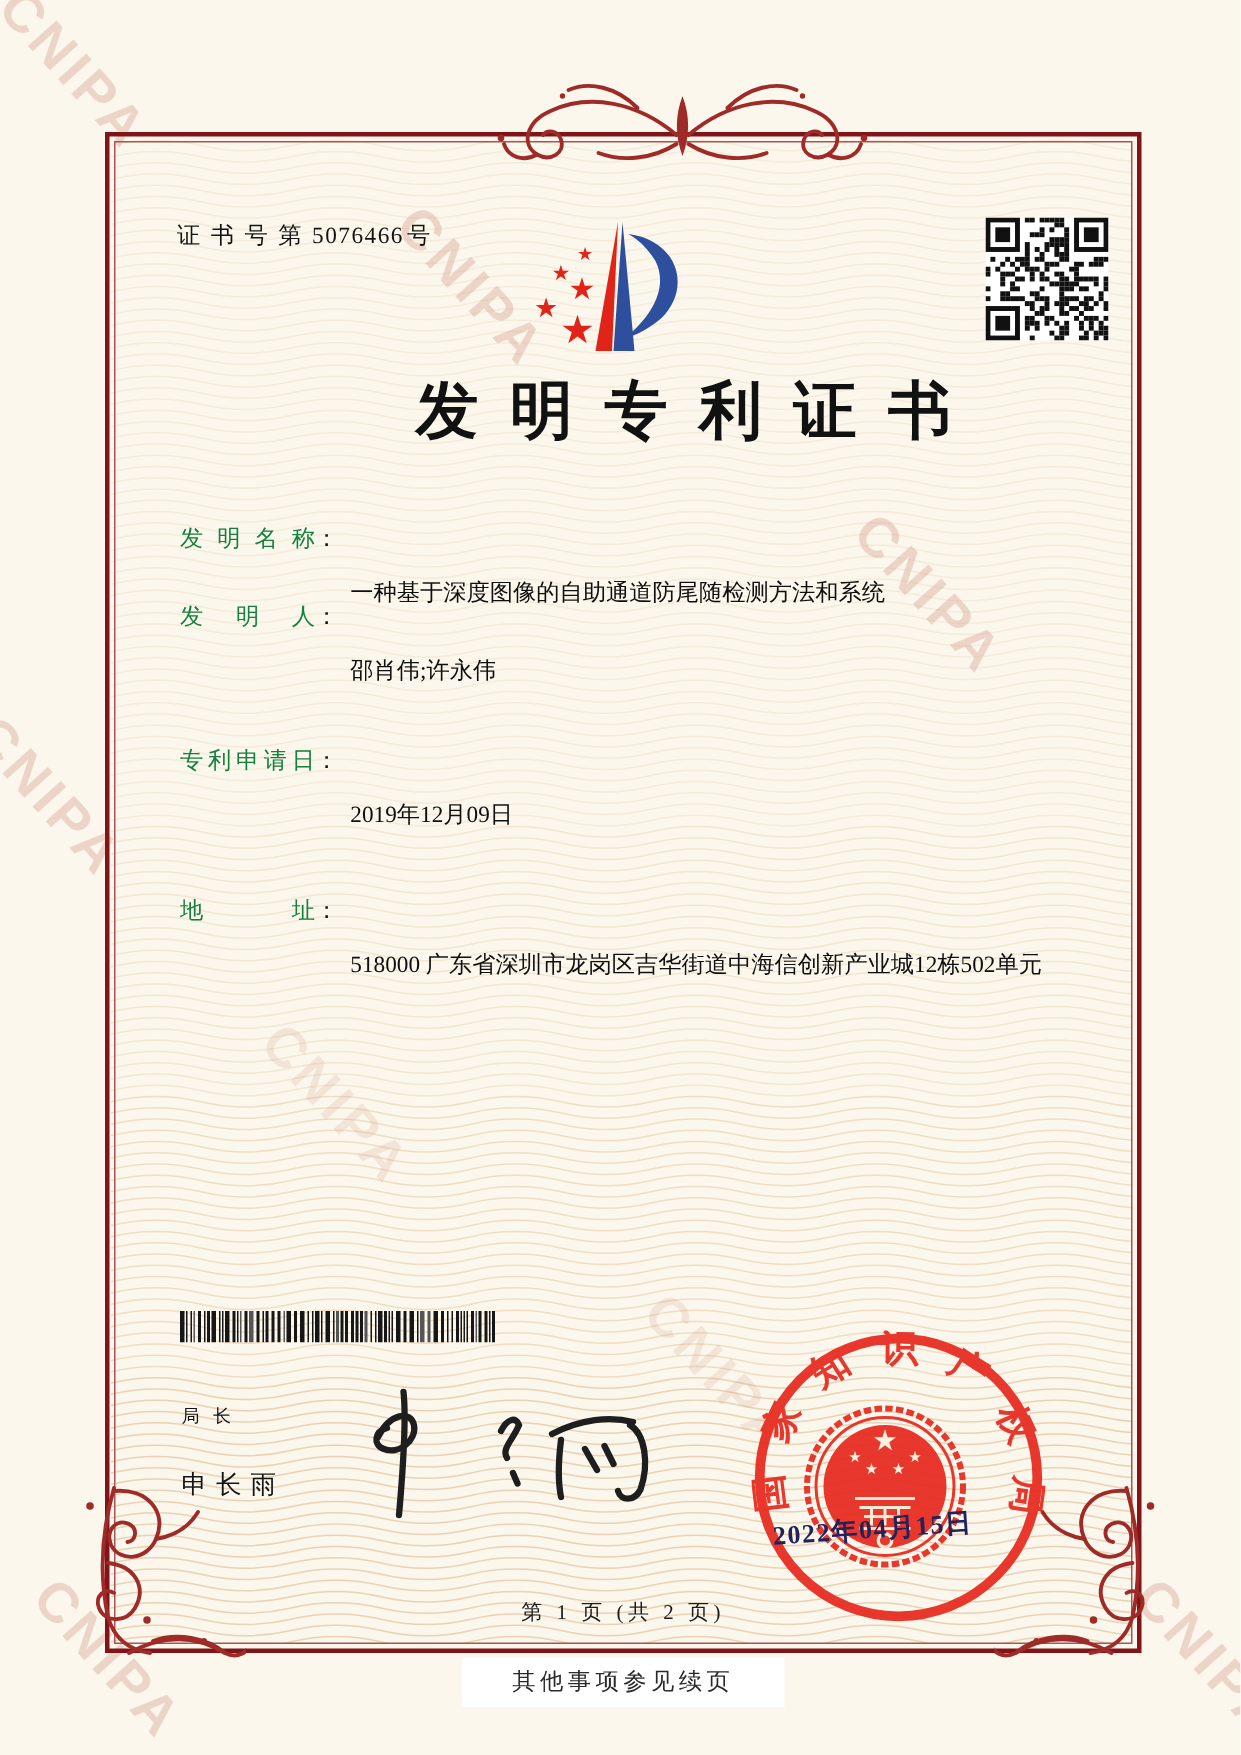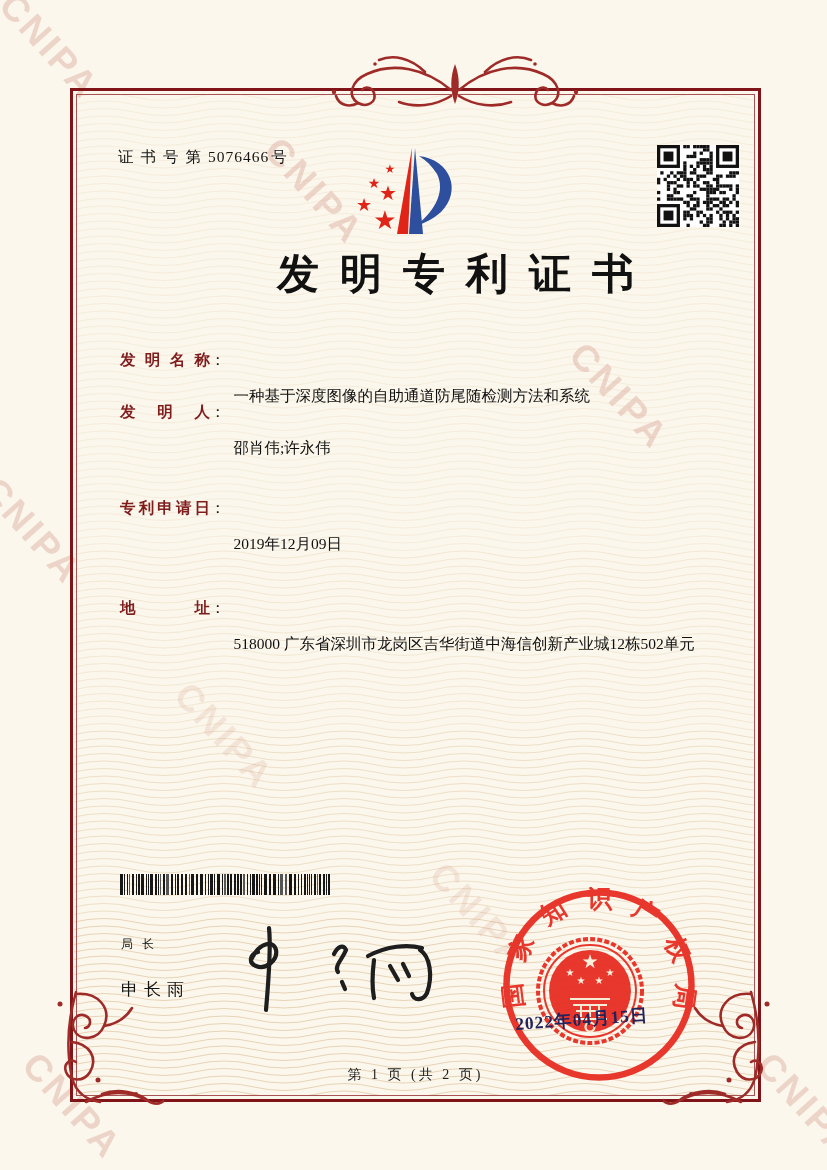--- a/index.html
+++ b/index.html
@@ -30,21 +30,21 @@
   .qr{position:absolute; left:657px; top:145px;}
   .title{
     position:absolute; left:70px; top:246px; width:771px; text-align:center;
     font-size:42px; font-weight:600; letter-spacing:21px; padding-left:21px;
     box-sizing:border-box; color:#111;
   }
   
   .row{position:absolute; left:120px; font-size:15.5px; line-height:24px; white-space:nowrap;}
   .flabel{
     display:inline-block; width:90px; text-align:justify; text-align-last:justify;
-    vertical-align:top; color:#7f1d1d;font-weight:bold;
+    vertical-align:top; color:#15803d;
   }
   .fcolon{margin-right:8px;}
   .fvalue{display:inline-block; vertical-align:top; color:#0f0f0f;margin-top:36px;}
   .fvalue.wrap{white-space:normal; width:492px;}
   .row .pair2{position:absolute; left:308px; top:0; white-space:nowrap;}
   
   .body-text{
     position:absolute; left:118px; top:682px; width:596px;
     font-size:15.5px; line-height:26px; text-align:justify; color:#101010;
   }
@@ -607,14 +607,15 @@
         <path d="M72,132 H106"></path>
         <circle cx="89" cy="140" r="4.5" stroke-width="2.2"></circle>
       </g>
     </g>
   </svg>
 
   <div class="seal-date">2022年04月15日</div>
 
   <div class="page-info">第 1 页 (共 2 页)</div>
 
+  <div class="cont-strip">其他事项参见续页</div>
 
 </div>
 
 </body></html>

